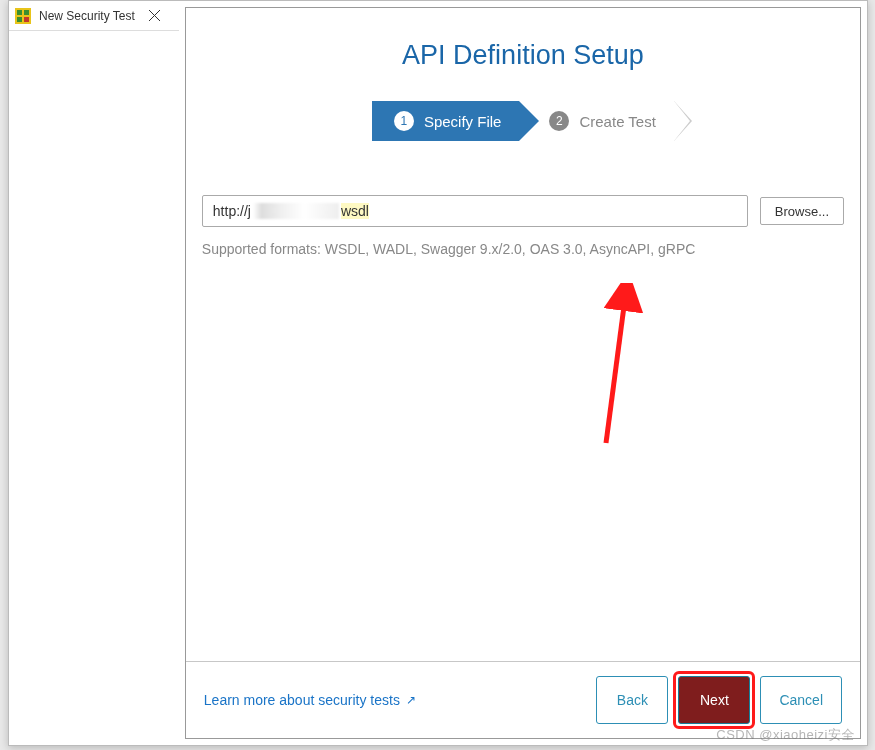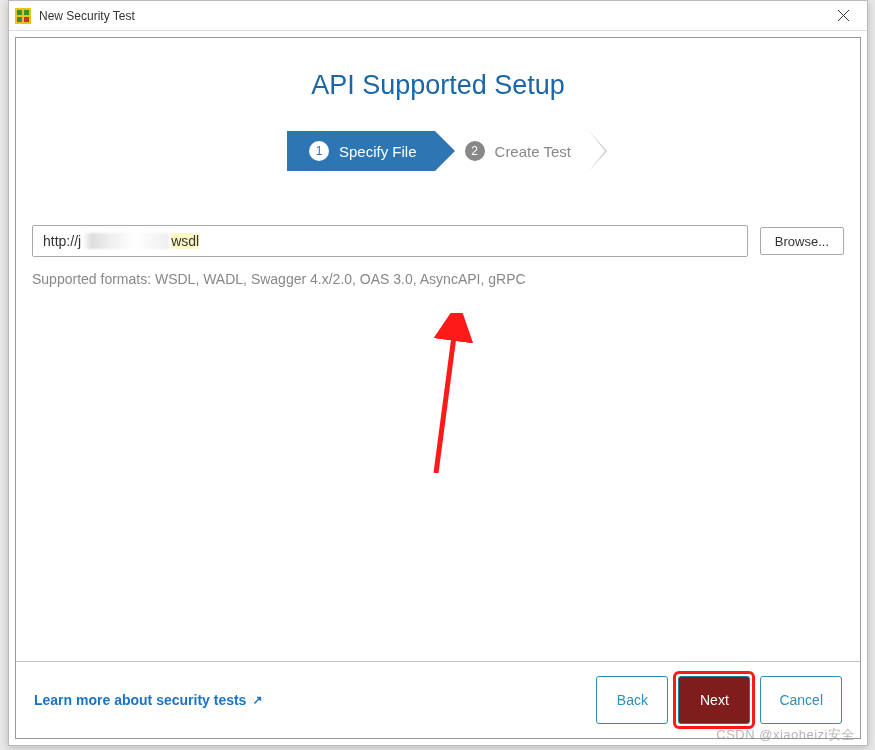--- a/index.html
+++ b/index.html
@@ -18,21 +18,21 @@
     .dialog {
       position: absolute;
       left: 8px;
       top: 0;
       width: 860px;
       height: 746px;
       background: #fff;
       border: 1px solid #bbb;
       box-shadow: 0 2px 8px rgba(0,0,0,.2);
       display: flex;
-      flex-direction: column;
+      flex-direction: row;
     }
     .titlebar {
       height: 30px;
       display: flex;
       align-items: center;
       padding: 0 4px 0 6px;
       border-bottom: 1px solid #ddd;
       background: #fff;
     }
     .titlebar-icon {
@@ -221,21 +221,21 @@
     .footer {
       border-top: 1px solid #c7c7c7;
       padding: 14px 18px;
       display: flex;
       align-items: center;
       gap: 10px;
     }
     .learn-link {
       color: #1a74c7;
       font-size: 14px;
-      font-weight: 700;
+      font-weight: 400;
       text-decoration: none;
       cursor: pointer;
       display: inline-flex;
       align-items: center;
       gap: 6px;
     }
     .external-icon {
       font-size: 12px;
     }
     .spacer {flex:1;}
@@ -298,21 +298,21 @@
       <svg width="11" height="11" viewBox="0 0 11 11">
         <line x1="0" y1="0" x2="11" y2="11" stroke="currentColor" stroke-width="1"></line>
         <line x1="11" y1="0" x2="0" y2="11" stroke="currentColor" stroke-width="1"></line>
       </svg>
     </div>
   </div>
 
   <div class="inner-frame">
     <div class="content">
 
-      <div class="heading">API Supported Setup</div>
+      <div class="heading">API Definition Setup</div>
 
       <div class="wizard-steps">
         <div class="step active">
           <span class="step-badge">1</span>
           <span>Specify File</span>
         </div>
         <div class="step inactive">
           <span class="step-badge">2</span>
           <span>Create Test</span>
         </div>
@@ -320,21 +320,21 @@
 
       <div class="body-area">
         <div class="input-row">
           <div class="path-input">
             <span class="path-plain">http://j</span>
               <span class="path-blur"></span>
               <span class="path-plain path-sel">wsdl</span>
           </div>
           <button class="browse-btn">Browse...</button>
         </div>
-        <div class="supported">Supported formats: WSDL, WADL, Swagger 4.x/2.0, OAS 3.0, AsyncAPI, gRPC</div>
+        <div class="supported">Supported formats: WSDL, WADL, Swagger 9.x/2.0, OAS 3.0, AsyncAPI, gRPC</div>
       </div>
 
       <svg class="annotation-arrow" width="60" height="170">
         <defs>
           <marker id="ah" markerWidth="8" markerHeight="8" refX="4" refY="4" orient="auto">
             <polygon points="0,0 8,4 0,8" fill="#ff1a1a"></polygon>
           </marker>
         </defs>
         <line x1="15" y1="160" x2="35" y2="8" stroke="#ff1a1a" stroke-width="5" marker-end="url(#ah)"></line>
       </svg>

